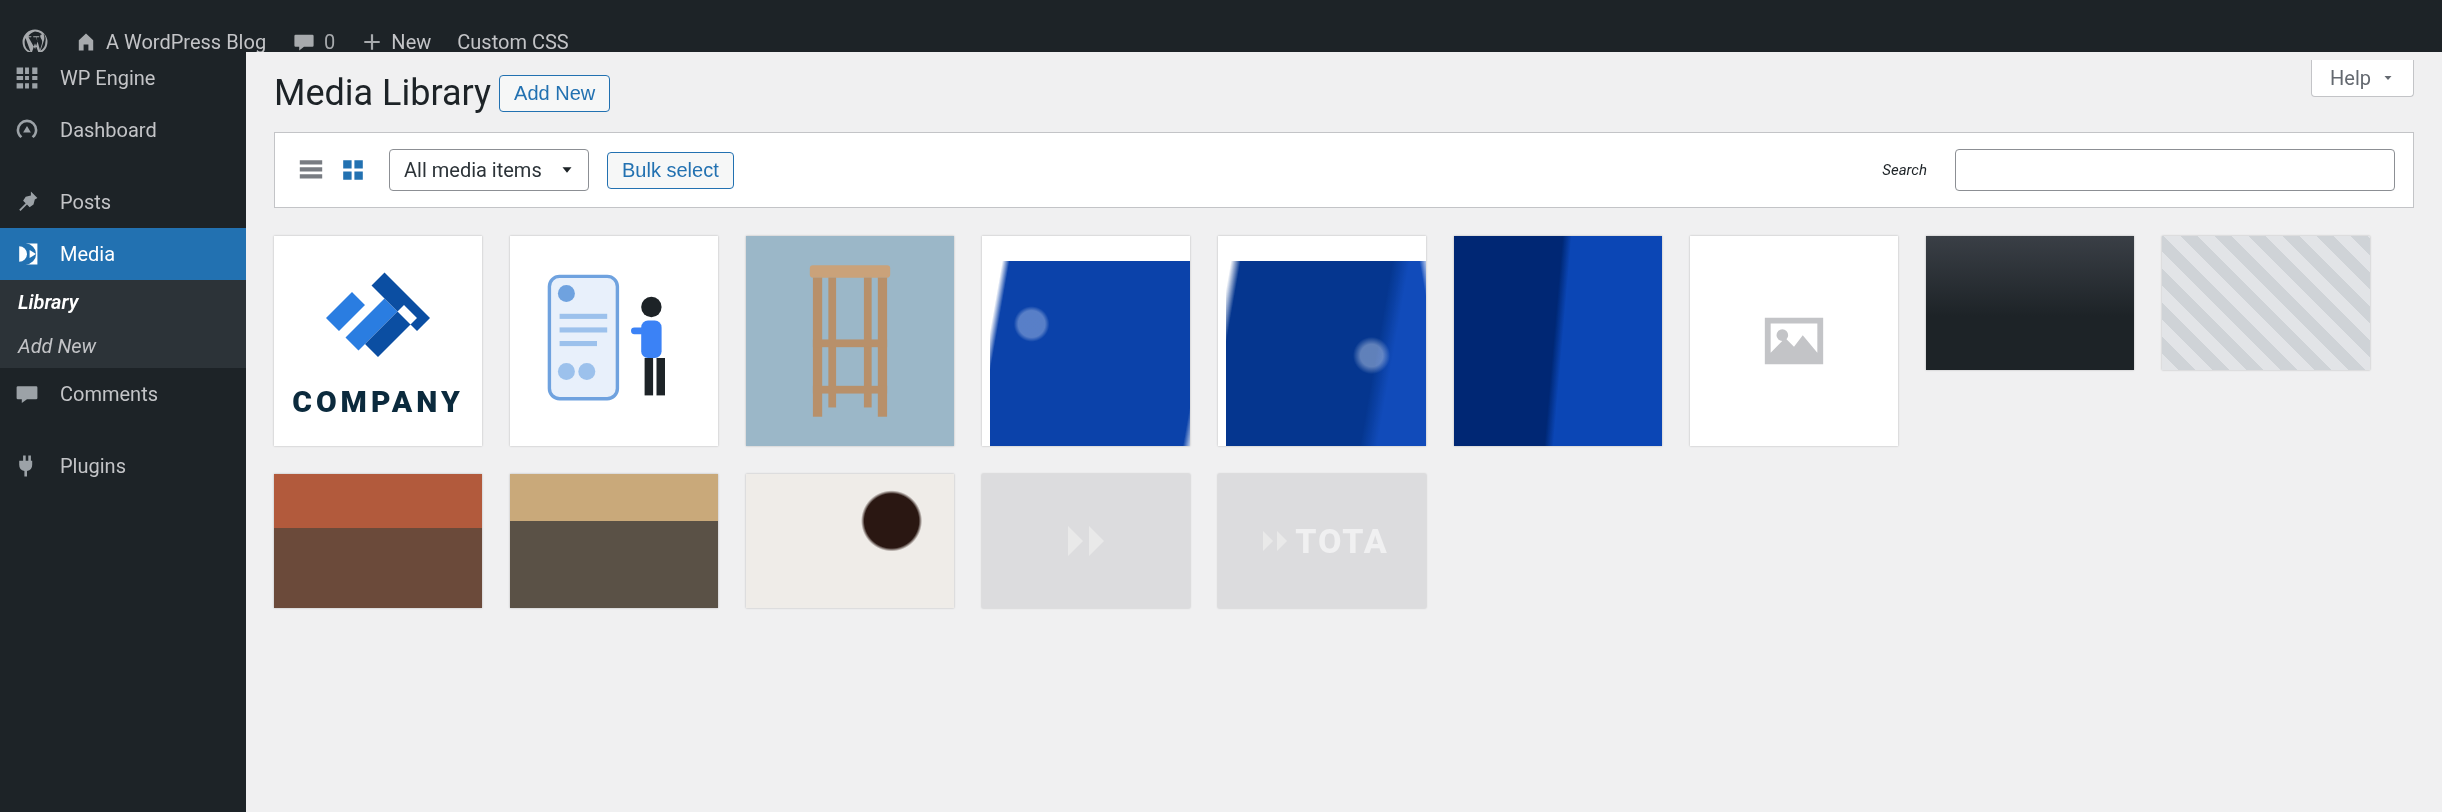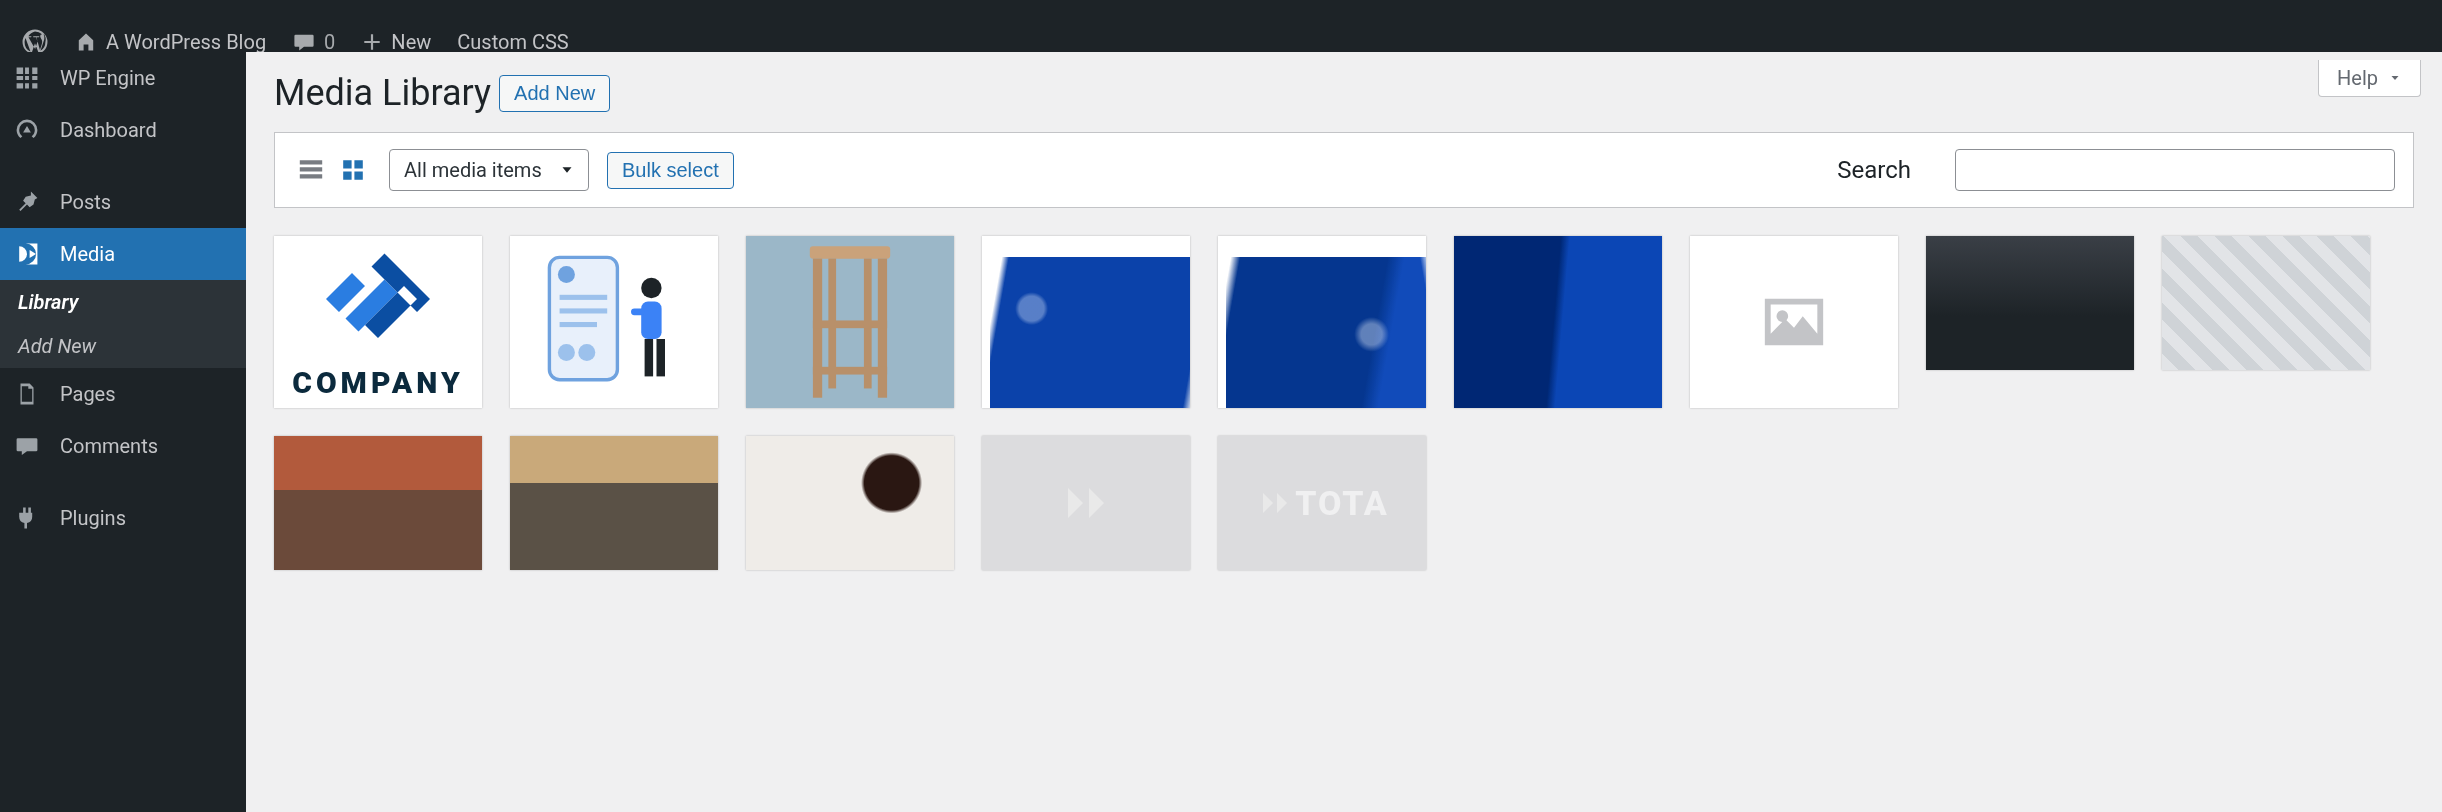--- a/index.html
+++ b/index.html
@@ -113,21 +113,21 @@
     background: #f6f7f7;
     color: #2271b1;
     font-size: 20px;
     padding: 6px 14px;
     border-radius: 4px;
     cursor: pointer;
   }
   .help-tab {
     position: absolute;
     top: 8px;
-    right: 21px;
+    right: 28px;
     background: #fff;
     border: 1px solid #c3c4c7;
     border-top: none;
     border-radius: 0 0 4px 4px;
     padding: 6px 18px;
     font-size: 20px;
     color: #646970;
     display: flex;
     align-items: center;
     gap: 10px;
@@ -170,41 +170,41 @@
   }
   .select .caret {
     position: absolute;
     right: 12px;
     top: 50%;
     transform: translateY(-50%);
     pointer-events: none;
   }
 
   .toolbar .spacer-flex { flex: 1; }
-  .search-label { font-size: 24px; color: #1d2327; margin-right: 26px; }
+  .search-label { font-size: 15px; color: #1d2327; margin-right: 10px; font-style: italic; }
   .search-input {
     border: 1px solid #8c8f94;
     border-radius: 4px;
     height: 42px;
     width: 440px;
     font-size: 20px;
     padding: 0 12px;
     background: #fff;
   }
 
   
   .grid {
     margin-top: 28px;
     display: flex;
     flex-wrap: wrap;
     gap: 28px;
   }
   .thumb {
     width: 208px;
-    height: 172px;
+    height: 210px;
     background: #fff;
     box-shadow: 0 0 2px rgba(0,0,0,.25);
     cursor: pointer;
     position: relative;
     overflow: hidden;
     display: flex; align-items: center; justify-content: center;
   }
   .thumb.row2 { height: 134px; }
 
   
@@ -341,26 +341,20 @@
 
   <div class="menu-item current">
     <svg viewBox="0 0 20 20">
         <path d="M4 4a6 6 0 1 1 0 12Zm5-2h9v16h-9a8 8 0 0 0 0-16Zm3 5v6l5-3Z"></path>
       </svg>
     <span>Media</span>
   </div>
   <div class="sub-item current">Library</div>
   <div class="sub-item">Add New</div>
 
-  <div class="menu-item">
-    <svg viewBox="0 0 20 20">
-        <path d="M5 2h7l3 3v13H5Zm1 2v12h8V6h-3V4Z"></path>
-      </svg>
-    <span>Pages</span>
-  </div>
   <div class="menu-item">
     <svg viewBox="0 0 20 20">
         <path d="M3 4h14a1 1 0 0 1 1 1v8a1 1 0 0 1-1 1h-7l-4 3v-3H3a1 1 0 0 1-1-1V5a1 1 0 0 1 1-1Z"></path>
       </svg>
     <span>Comments</span>
   </div>
 
   <div class="spacer"></div>
 
   <div class="menu-item">

